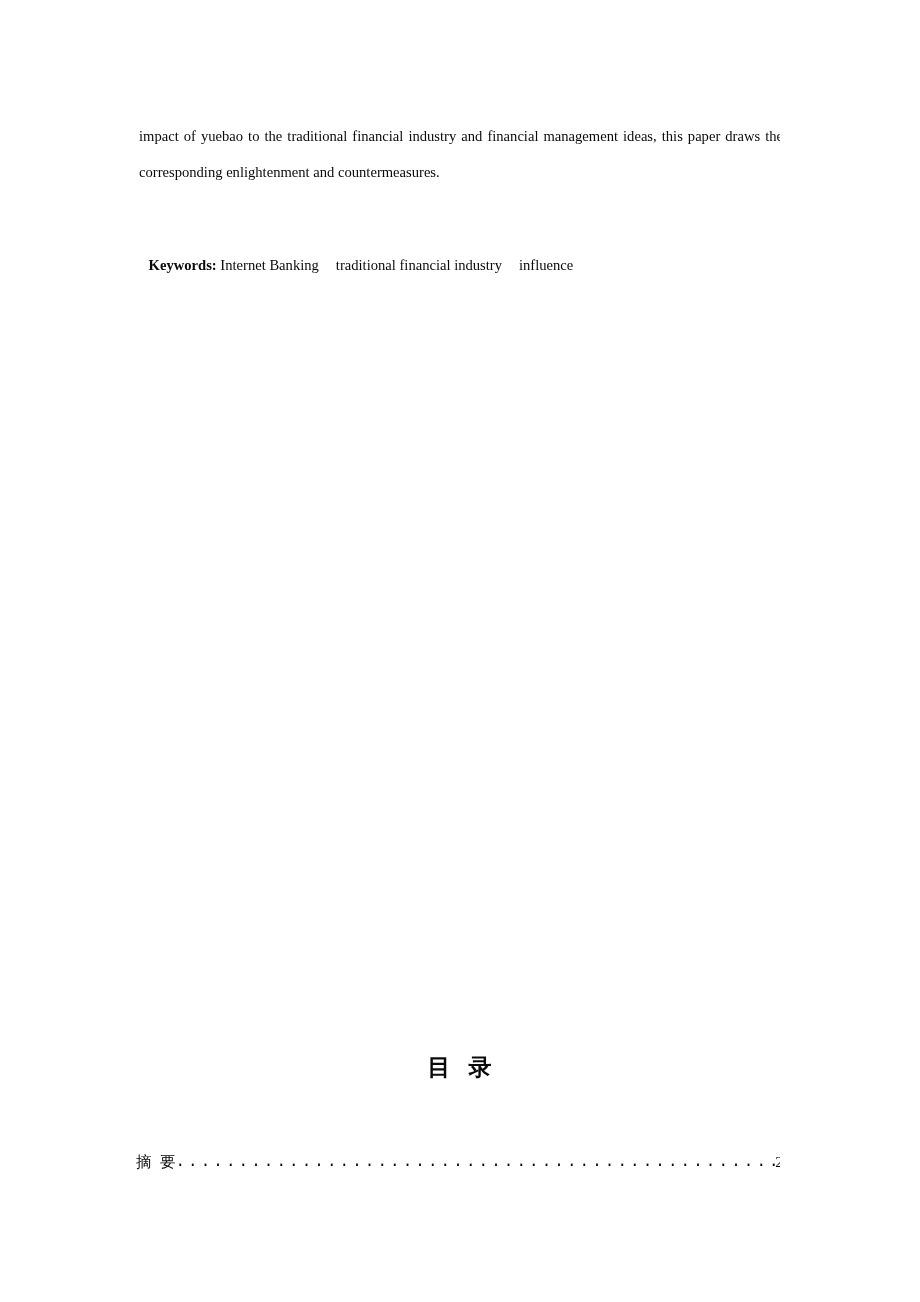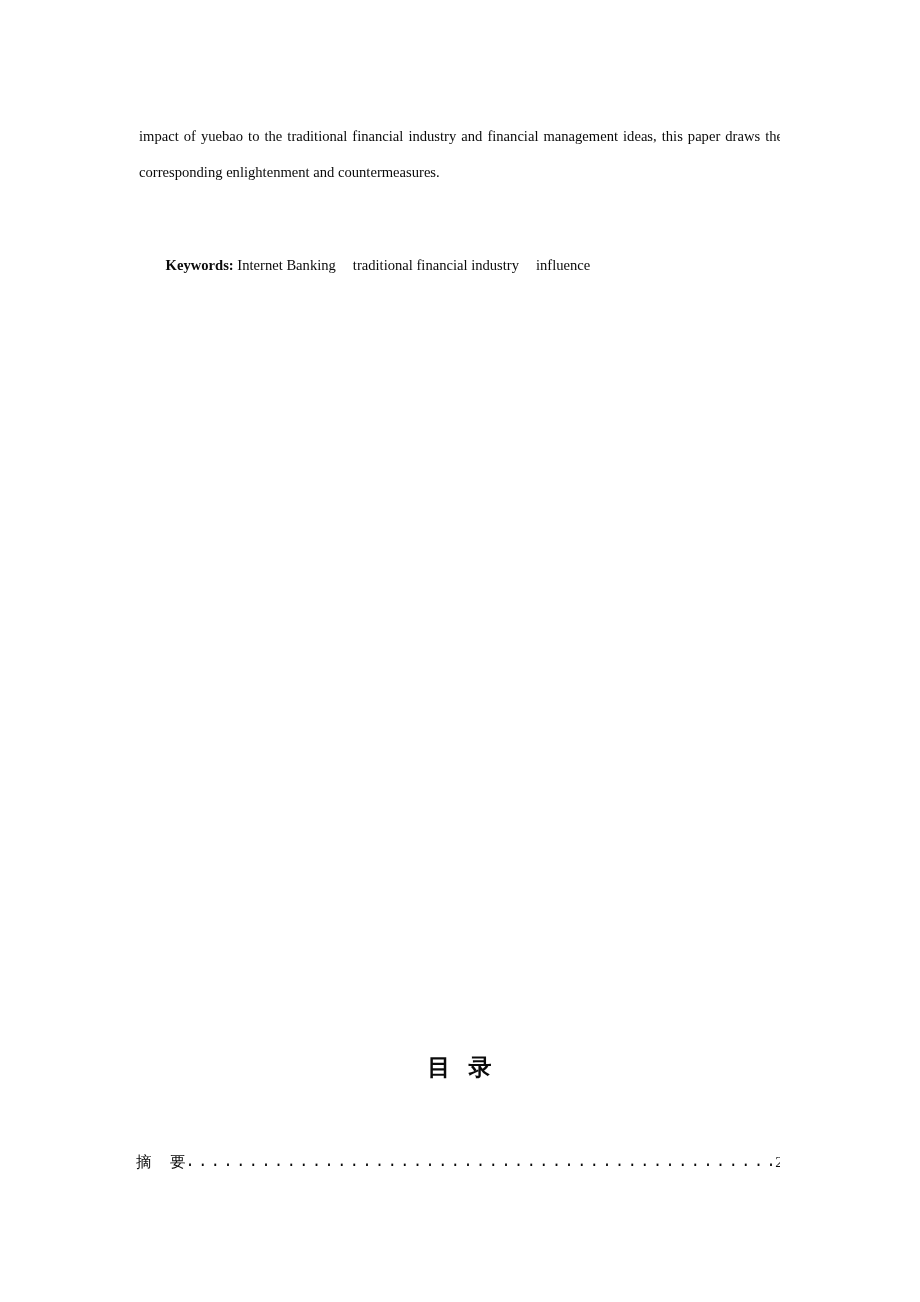--- a/index.html
+++ b/index.html
@@ -28,21 +28,21 @@
     font-size: 14.6px;
     line-height: 36px;
     text-align: justify;
     text-justify: inter-word;
     color: #0a0a0a;
   }
 
   
   .keywords-line {
     position: absolute;
-    left: 151px;
+    left: 134px;
     top: 226px;
     width: 660px;
     font-family: "Liberation Serif", "DejaVu Serif", serif;
     font-size: 14.6px;
     line-height: 26px;
     white-space: pre;
     text-indent: 38px;
     color: #0a0a0a;
   }
   .keywords-label {
@@ -83,21 +83,21 @@
     align-items: baseline;
     width: 100%;
     font-family: "DejaVu Sans", "Liberation Sans", sans-serif;
     font-size: 15.5px;
     line-height: 30px;
     color: #0a0a0a;
   }
   .toc-entry-title {
     flex: 0 0 auto;
     white-space: pre;
-    font-family: Liberation Mono, monospace;
+    font-family: Liberation Sans, sans-serif;
     font-size: 15.5px;
   }
   .toc-entry-leader {
     flex: 1 1 auto;
     overflow: hidden;
     white-space: nowrap;
     margin: 0 0px;
     font-family: "DejaVu Sans Mono", "Liberation Mono", monospace;
     font-size: 15px;
     letter-spacing: 3.6px;

